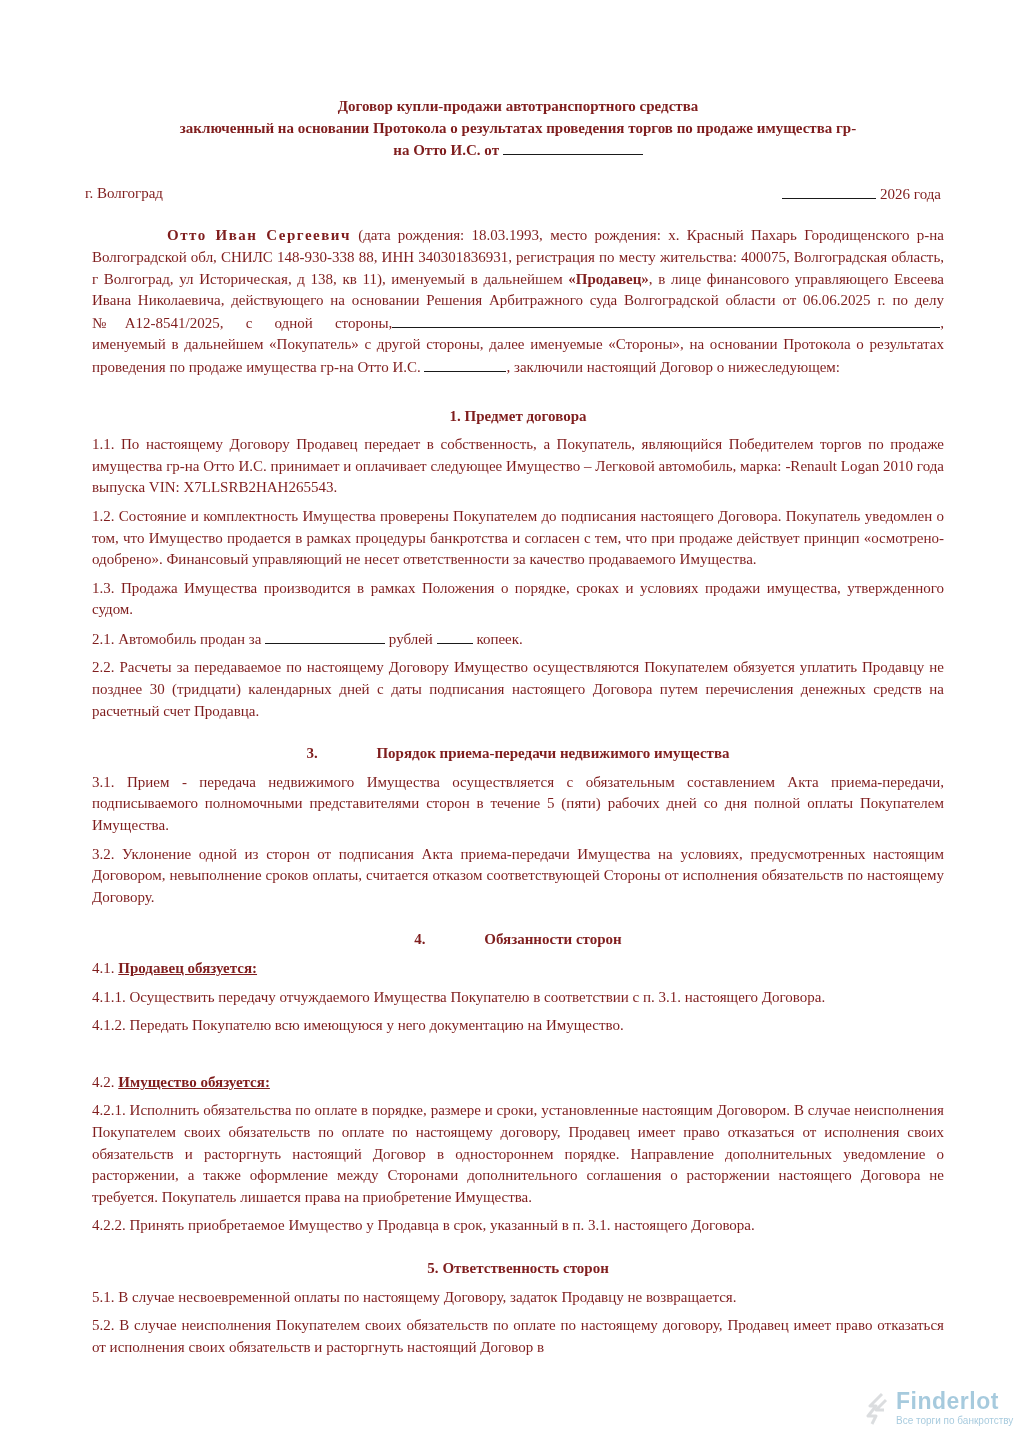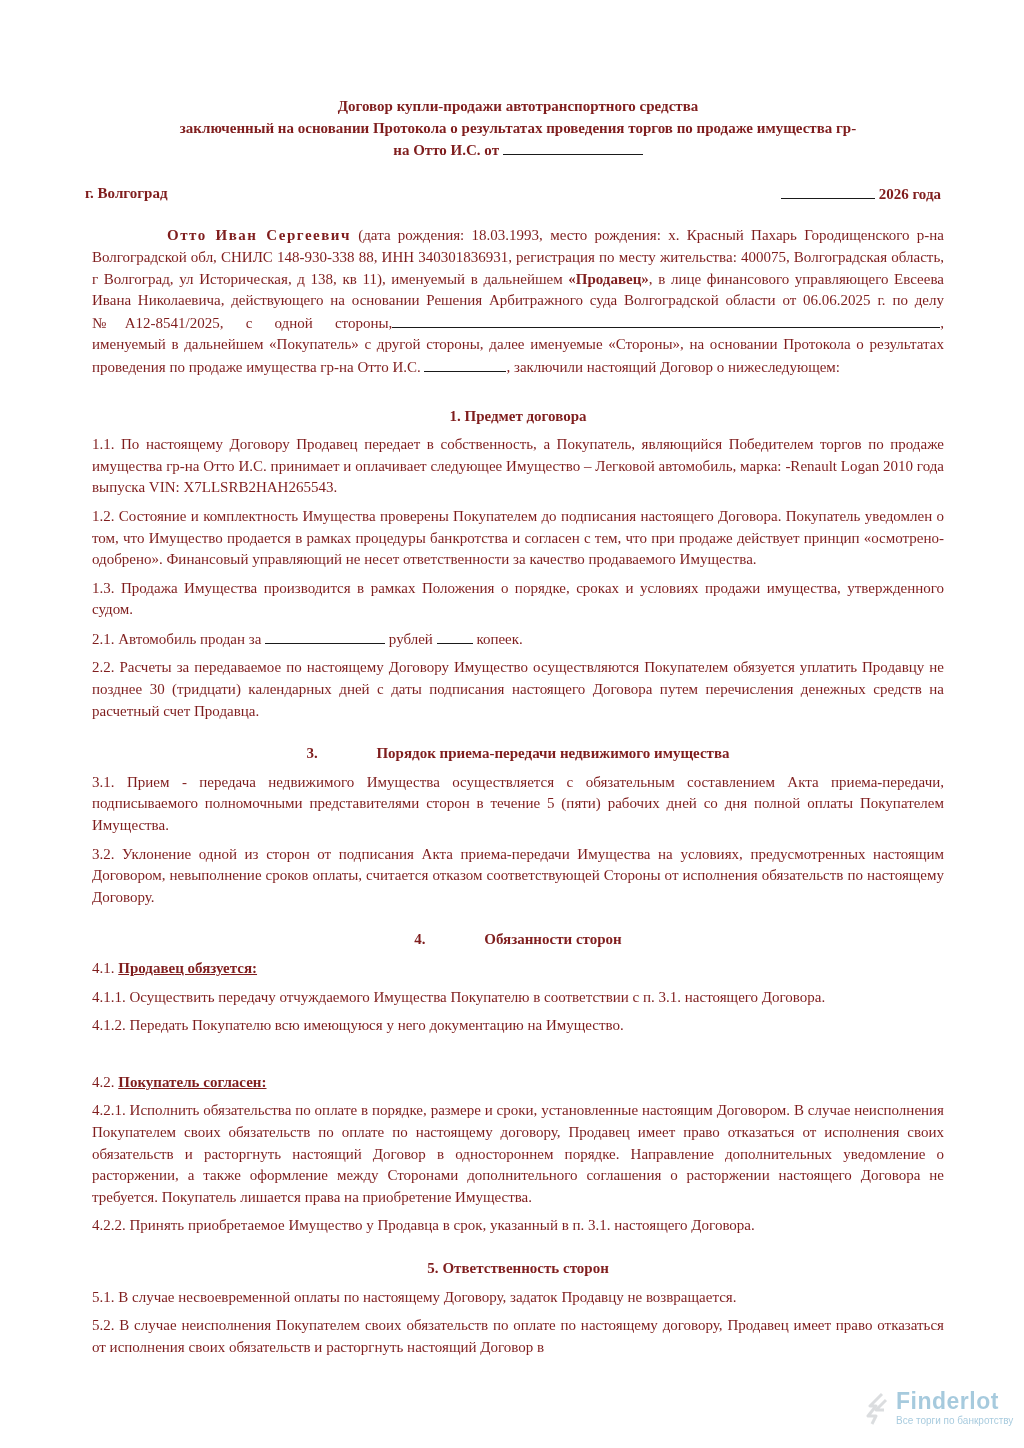--- a/index.html
+++ b/index.html
@@ -4,21 +4,21 @@
 <style>
   html, body { margin: 0; padding: 0; background: #ffffff; }
   body { width: 1024px; height: 1448px; position: relative; overflow: hidden; }
   .page {
     position: absolute; left: 85px; top: 96px; width: 866px;
     font-family: "Liberation Serif", serif; font-size: 15px; line-height: 21.6px;
     color: #7f1d1d;
   }
   .title { text-align: center; font-weight: bold; margin: 0; }
   .blank { display: inline-block; border-bottom: 1px solid #1a1a1a; height: 15px; vertical-align: baseline; }
-  .city-row { display: flex; justify-content: space-between; font-weight: bold; margin-top: 21px; padding-right: 10px; text-align: right; }
+  .city-row { display: flex; justify-content: space-between; font-weight: normal; margin-top: 21px; padding-right: 10px; text-align: right; }
   .p { text-align: justify; margin: 7px; }
   .p.indent { text-indent: 75px; margin-top: 20px; }
   .section-head { text-align: center; font-weight: bold; margin: 21px 0 0 0; }
   .section-head .num { display: inline-block; width: 70px; text-align: left; }
   .section-head.simple .num { width: auto; margin-right: 4px; }
   .bold { font-weight: bold; }
   .ul { font-weight: bold; text-decoration: underline; }
   .gap { height: 21px; }
   .watermark {
     position: absolute; left: 866px; top: 1386px; width: 158px; height: 50px;
@@ -74,21 +74,21 @@
   <p class="p">3.1. Прием - передача недвижимого Имущества осуществляется с обязательным составлением Акта приема-передачи, подписываемого полномочными представителями сторон в течение 5 (пяти) рабочих дней со дня полной оплаты Покупателем Имущества.</p>
   <p class="p">3.2. Уклонение одной из сторон от подписания Акта приема-передачи Имущества на условиях, предусмотренных настоящим Договором, невыполнение сроков оплаты, считается отказом соответствующей Стороны от исполнения обязательств по настоящему Договору.</p>
 
   <p class="section-head">
     <span class="num">4.</span><span>Обязанности сторон</span>
   </p>
   <p class="p"><span>4.1. </span><span class="ul">Продавец обязуется:</span></p>
   <p class="p">4.1.1. Осуществить передачу отчуждаемого Имущества Покупателю в соответствии с п. 3.1. настоящего Договора.</p>
   <p class="p">4.1.2. Передать Покупателю всю имеющуюся у него документацию на Имущество.</p>
   <div class="gap"></div>
-  <p class="p"><span>4.2. </span><span class="ul">Покупатель согласен:</span></p>
+  <p class="p"><span>4.2. </span><span class="ul">Имущество обязуется:</span></p>
   <p class="p">4.2.1. Исполнить обязательства по оплате в порядке, размере и сроки, установленные настоящим Договором. В случае неисполнения Покупателем своих обязательств по оплате по настоящему договору, Продавец имеет право отказаться от исполнения своих обязательств и расторгнуть настоящий Договор в одностороннем порядке. Направление дополнительных уведомление о расторжении, а также оформление между Сторонами дополнительного соглашения о расторжении настоящего Договора не требуется. Покупатель лишается права на приобретение Имущества.</p>
   <p class="p">4.2.2. Принять приобретаемое Имущество у Продавца в срок, указанный в п. 3.1. настоящего Договора.</p>
 
   <p class="section-head simple">
     <span class="num">5.</span><span>Ответственность сторон</span>
   </p>
   <p class="p">5.1. В случае несвоевременной оплаты по настоящему Договору, задаток Продавцу не возвращается.</p>
   <p class="p">5.2. В случае неисполнения Покупателем своих обязательств по оплате по настоящему договору, Продавец имеет право отказаться от исполнения своих обязательств и расторгнуть настоящий Договор в</p>
 </div>
 

